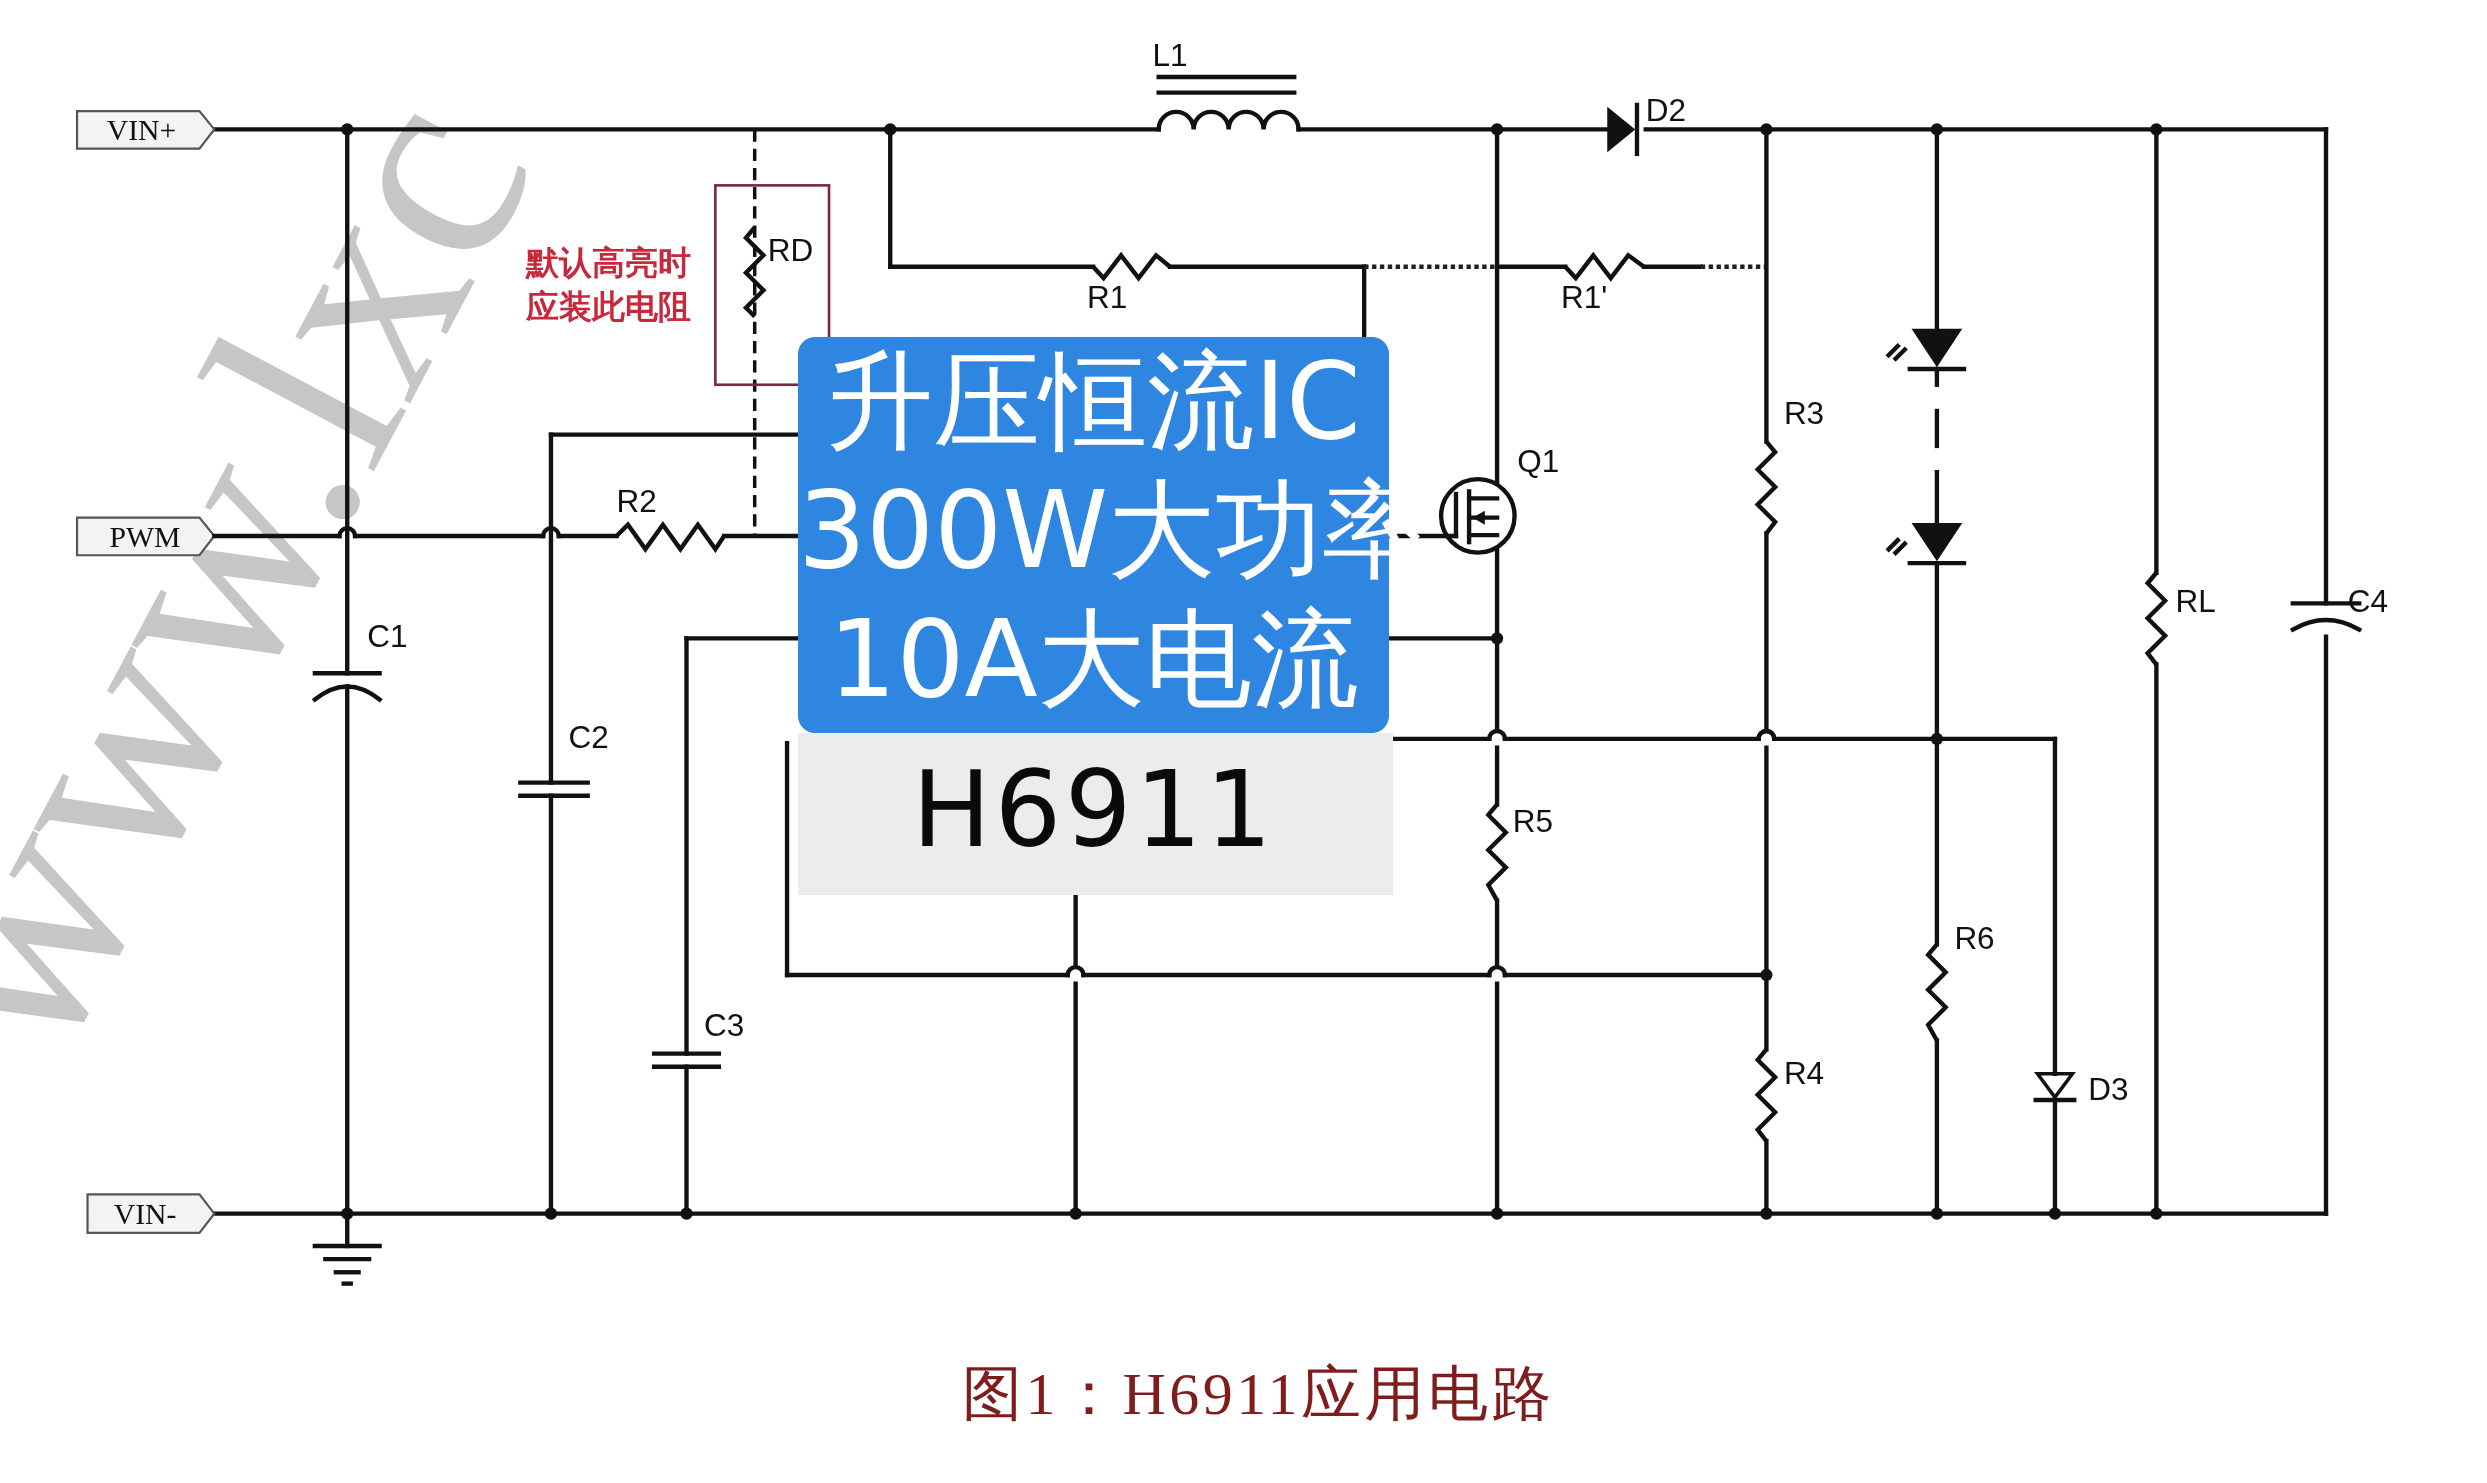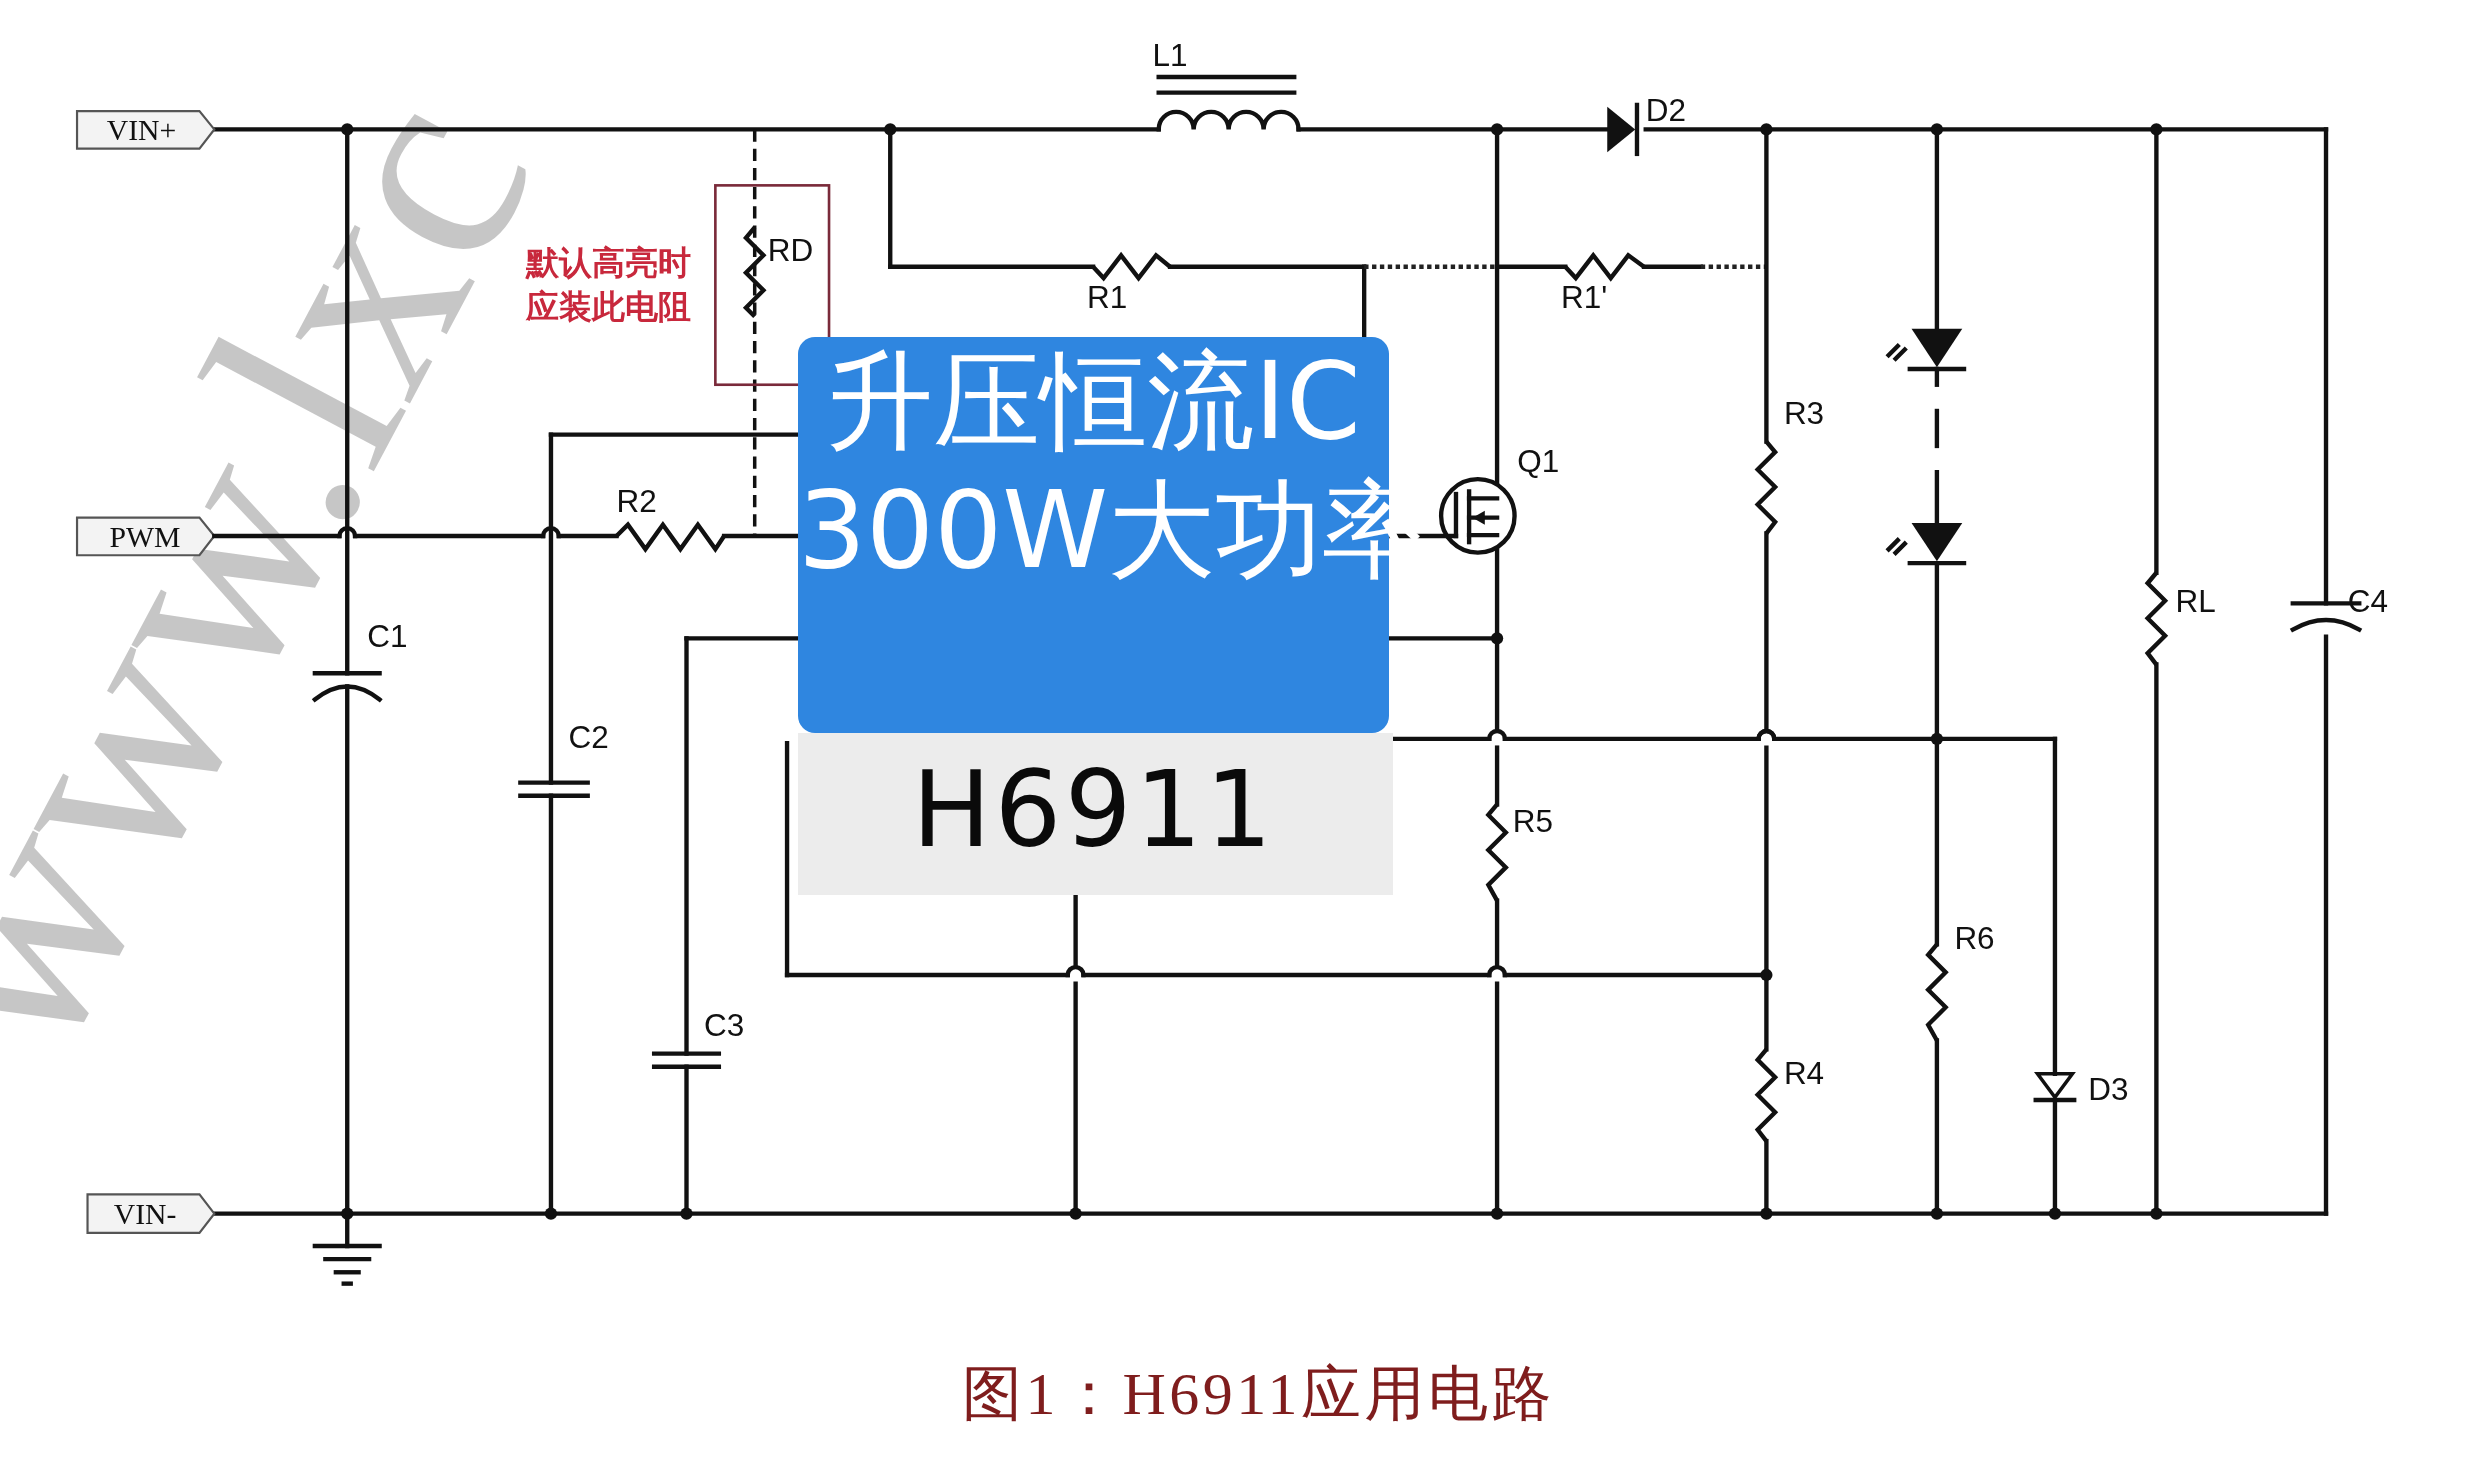--- a/index.html
+++ b/index.html
@@ -260,19 +260,20 @@
 </svg>
 
 <div id="note">
   <div>默认高亮时</div>
   <div>应装此电阻</div>
 </div>
 
 <div id="ic-blue">
   <div class="l">升压恒流IC</div>
   <div class="l">300W大功率</div>
+  <div class="l">10A大电流</div>
 </div>
 <div id="ic-gray">
   <div id="ic-name">H6911</div>
 </div>
 
 <div id="caption">图1：H6911应用电路</div>
 
 
 </body></html>

